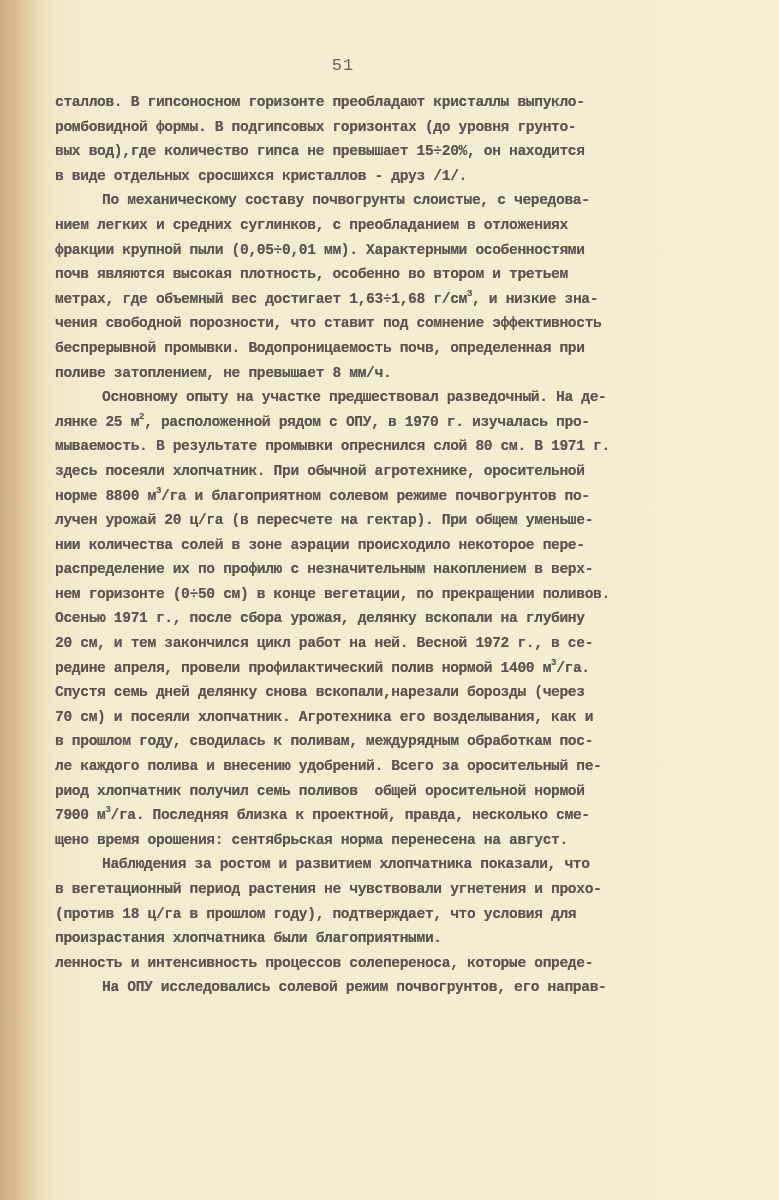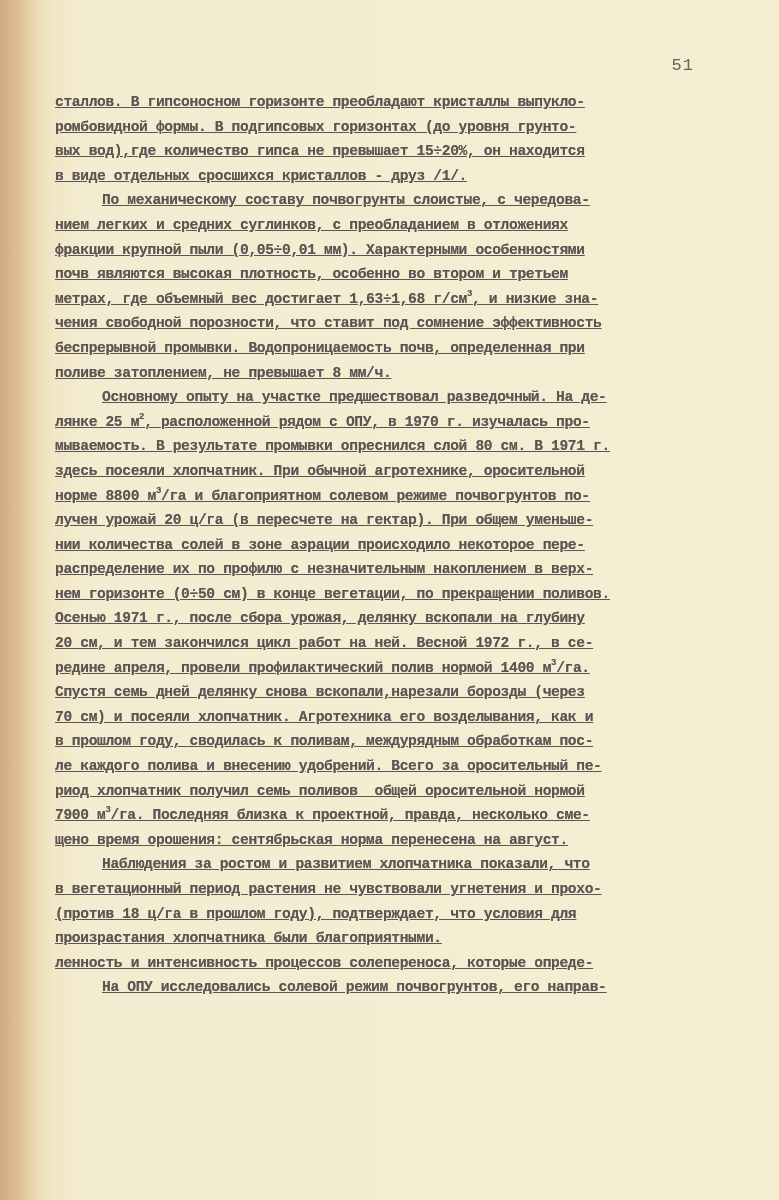--- a/index.html
+++ b/index.html
@@ -13,33 +13,31 @@
     position: absolute; left: 0; top: 0; width: 779px; height: 1200px;
     background:
       linear-gradient(to right, #d7b88e 0px, #e3c99f 18px, #ecdab3 34px, #f1e6c6 52px, #f4ecd0 80px, #f5eed3 100%);
   }
   .spine {
     position: absolute; left: 0; top: 0; width: 40px; height: 1200px;
     background: linear-gradient(to right, rgba(190,150,100,0.35), rgba(190,150,100,0));
   }
   .page-number {
     position: absolute; top: 56px; left: 0; width: 686px;
-    text-align: right; font-size: 17px; color: #6b5f5c;
+    text-align: center; font-size: 17px; color: #6b5f5c;
     letter-spacing: 1px;
-    margin-left: 8px;
   }
   .text {
     position: absolute; left: 55px; top: 90px; width: 700px;
     color: #5e5453;
     font-size: 14.6px;
     line-height: 24.6px;
     letter-spacing: -0.35px;
     font-weight: bold;
     text-shadow: 0 0 0.6px rgba(90,80,80,0.6);
-    text-decoration: underline;
   }
   .line { white-space: pre; height: 24.6px; }
   .line.indent { padding-left: 47px; }
   sup { font-size: 9px; line-height: 0; vertical-align: 7px; }
 </style>
 </head>
 <body>
 
 <div class="page">
   <div class="spine"></div>

